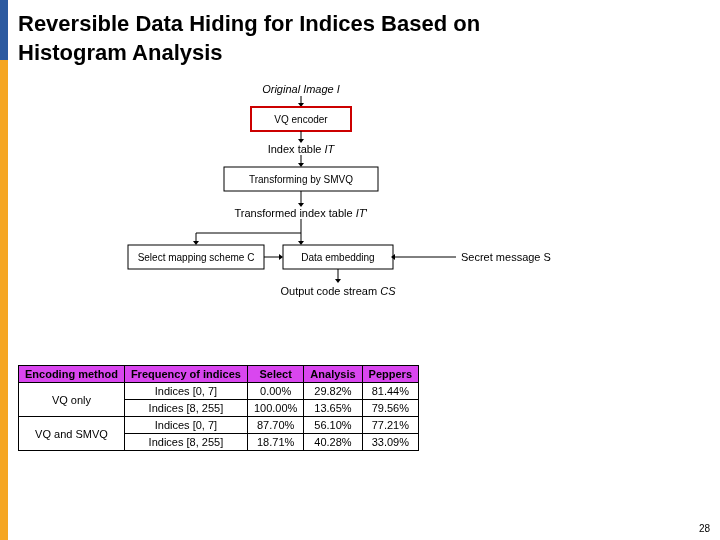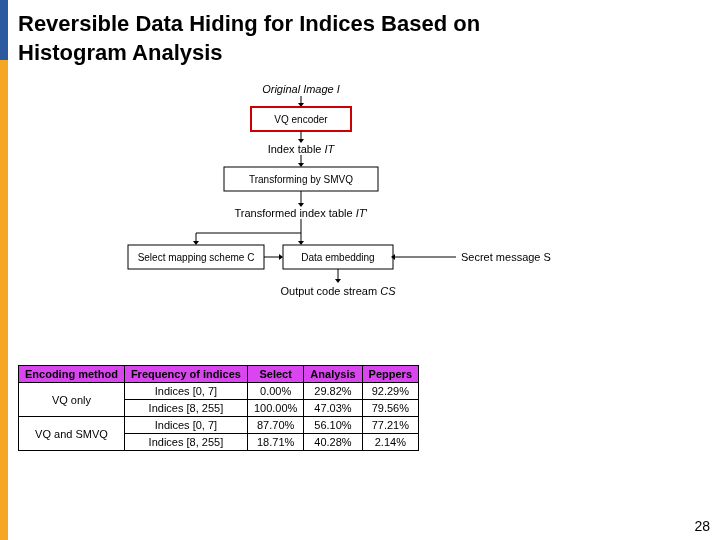--- a/index.html
+++ b/index.html
@@ -94,21 +94,21 @@
     .td-left {
       text-align: left;
       margin-left: 32px;
     }
 
     
     .page-number {
       position: absolute;
       bottom: 6px;
       right: 10px;
-      font-size: 14px;
+      font-size: 10px;
       color: #000;
       text-align: center;
     }
   </style>
 </head>
 <body>
 
 <div class="accent-bar"></div>
 <div class="accent-bar-blue"></div>
 
@@ -192,40 +192,40 @@
           <th>Peppers</th>
         </tr>
       </thead>
       <tbody>
 
         <tr>
           <td rowspan="2">VQ only</td>
           <td class="td-left">Indices [0, 7]</td>
           <td>0.00%</td>
           <td>29.82%</td>
-          <td>92.29%</td>
+          <td>81.44%</td>
         </tr>
         <tr>
           <td class="td-left">Indices [8, 255]</td>
           <td>100.00%</td>
-          <td>47.03%</td>
+          <td>13.65%</td>
           <td>79.56%</td>
         </tr>
 
         <tr>
           <td rowspan="2">VQ and SMVQ</td>
           <td class="td-left">Indices [0, 7]</td>
           <td>87.70%</td>
           <td>56.10%</td>
           <td>77.21%</td>
         </tr>
         <tr>
           <td class="td-left">Indices [8, 255]</td>
           <td>18.71%</td>
           <td>40.28%</td>
-          <td>2.14%</td>
+          <td>33.09%</td>
         </tr>
       </tbody>
     </table>
   </div>
 </div>
 
 <div class="page-number">28</div>
 
 </body></html>

